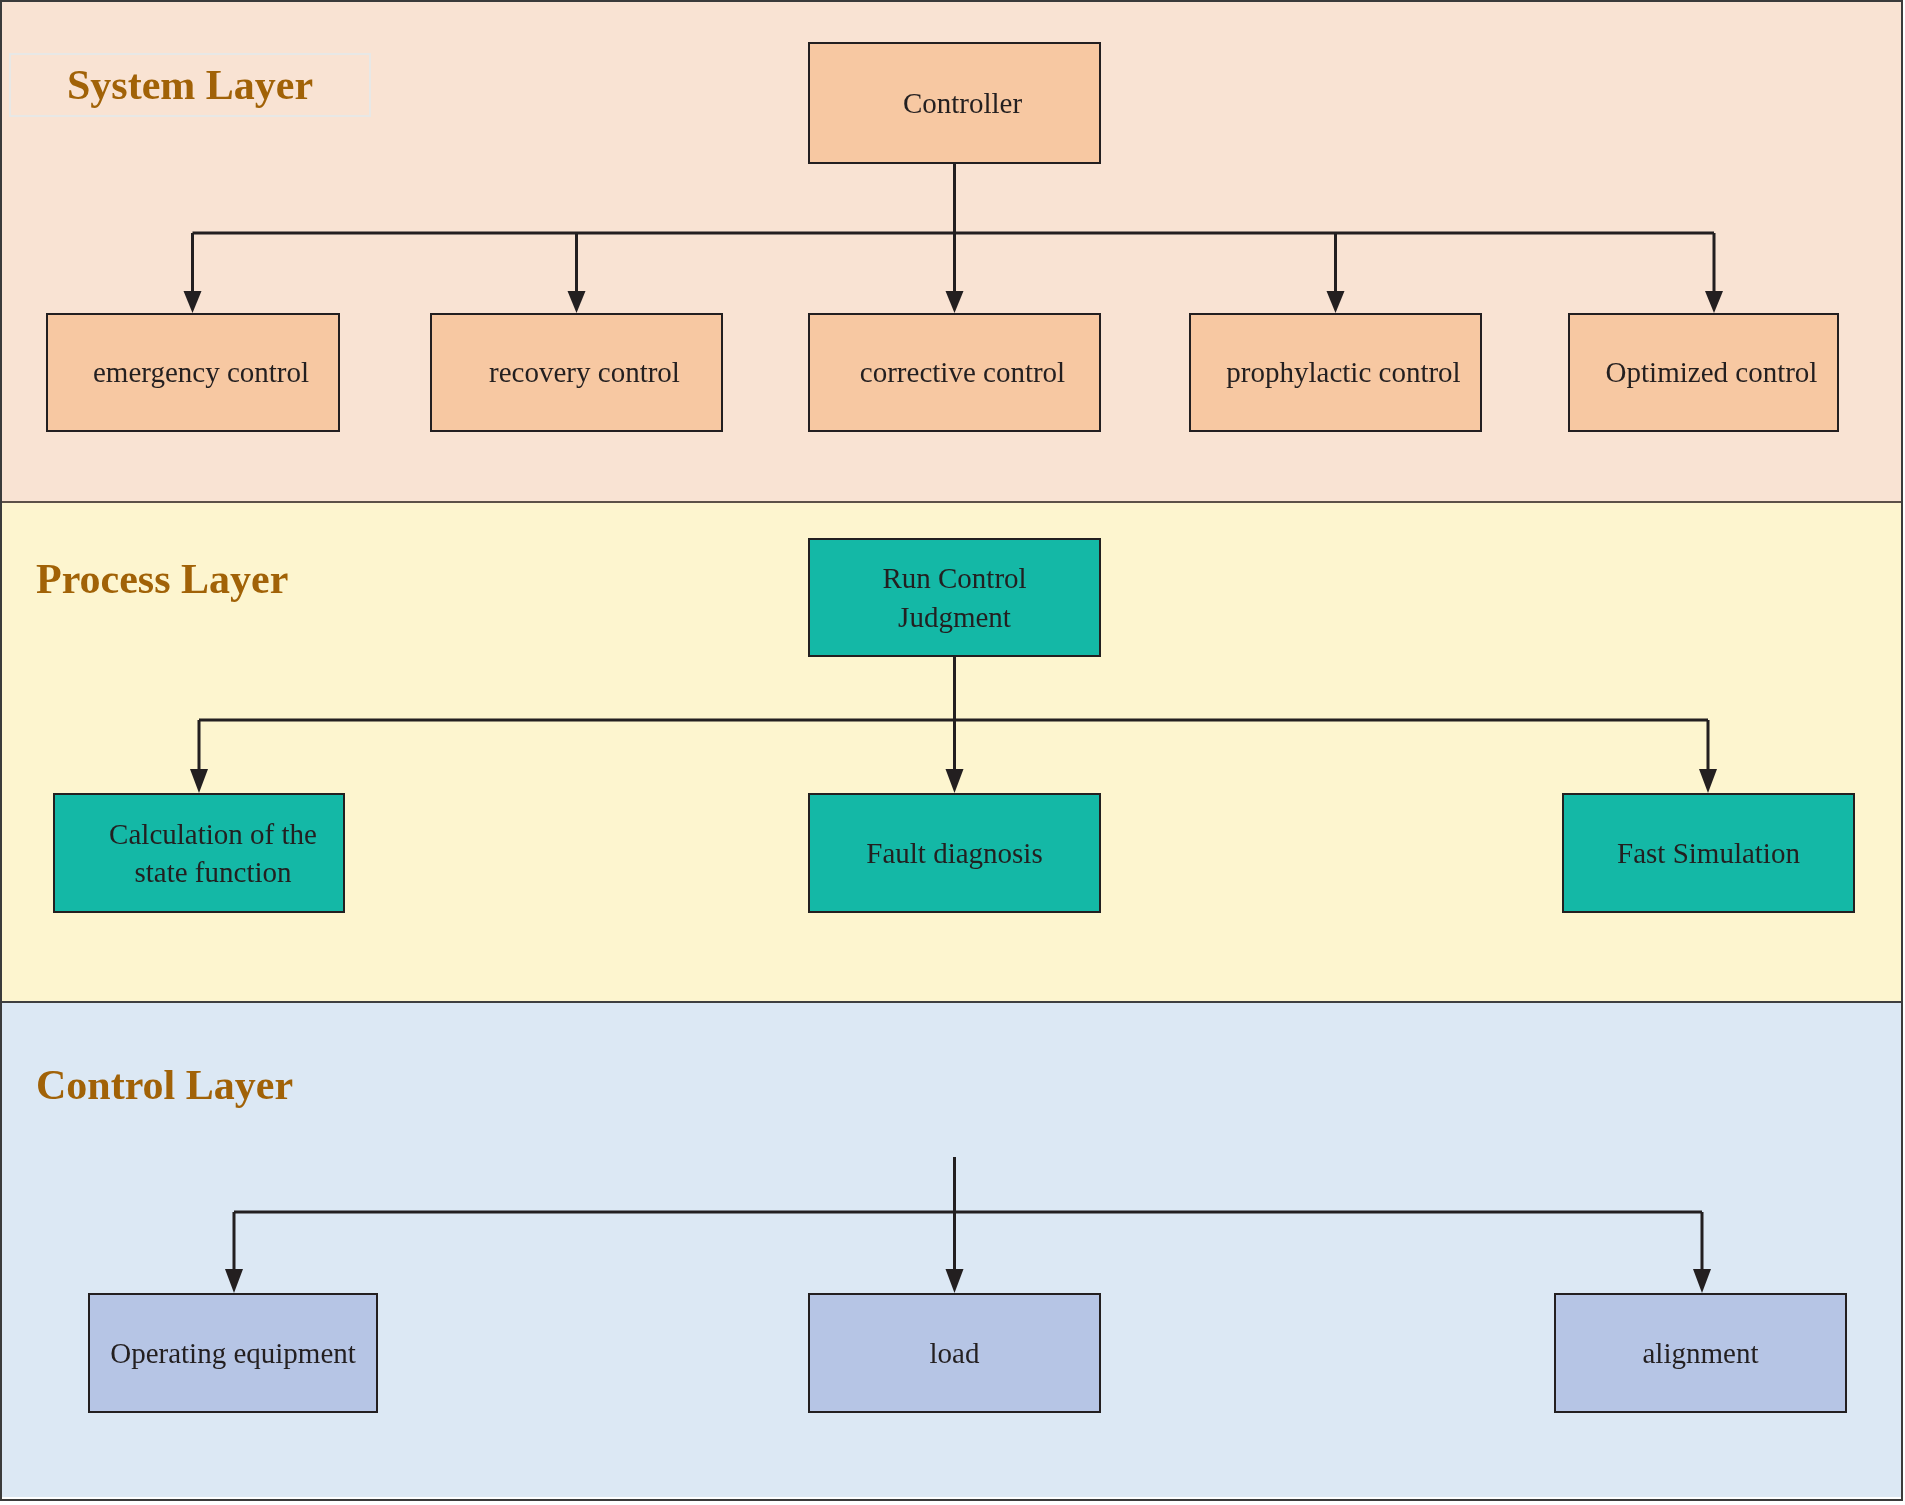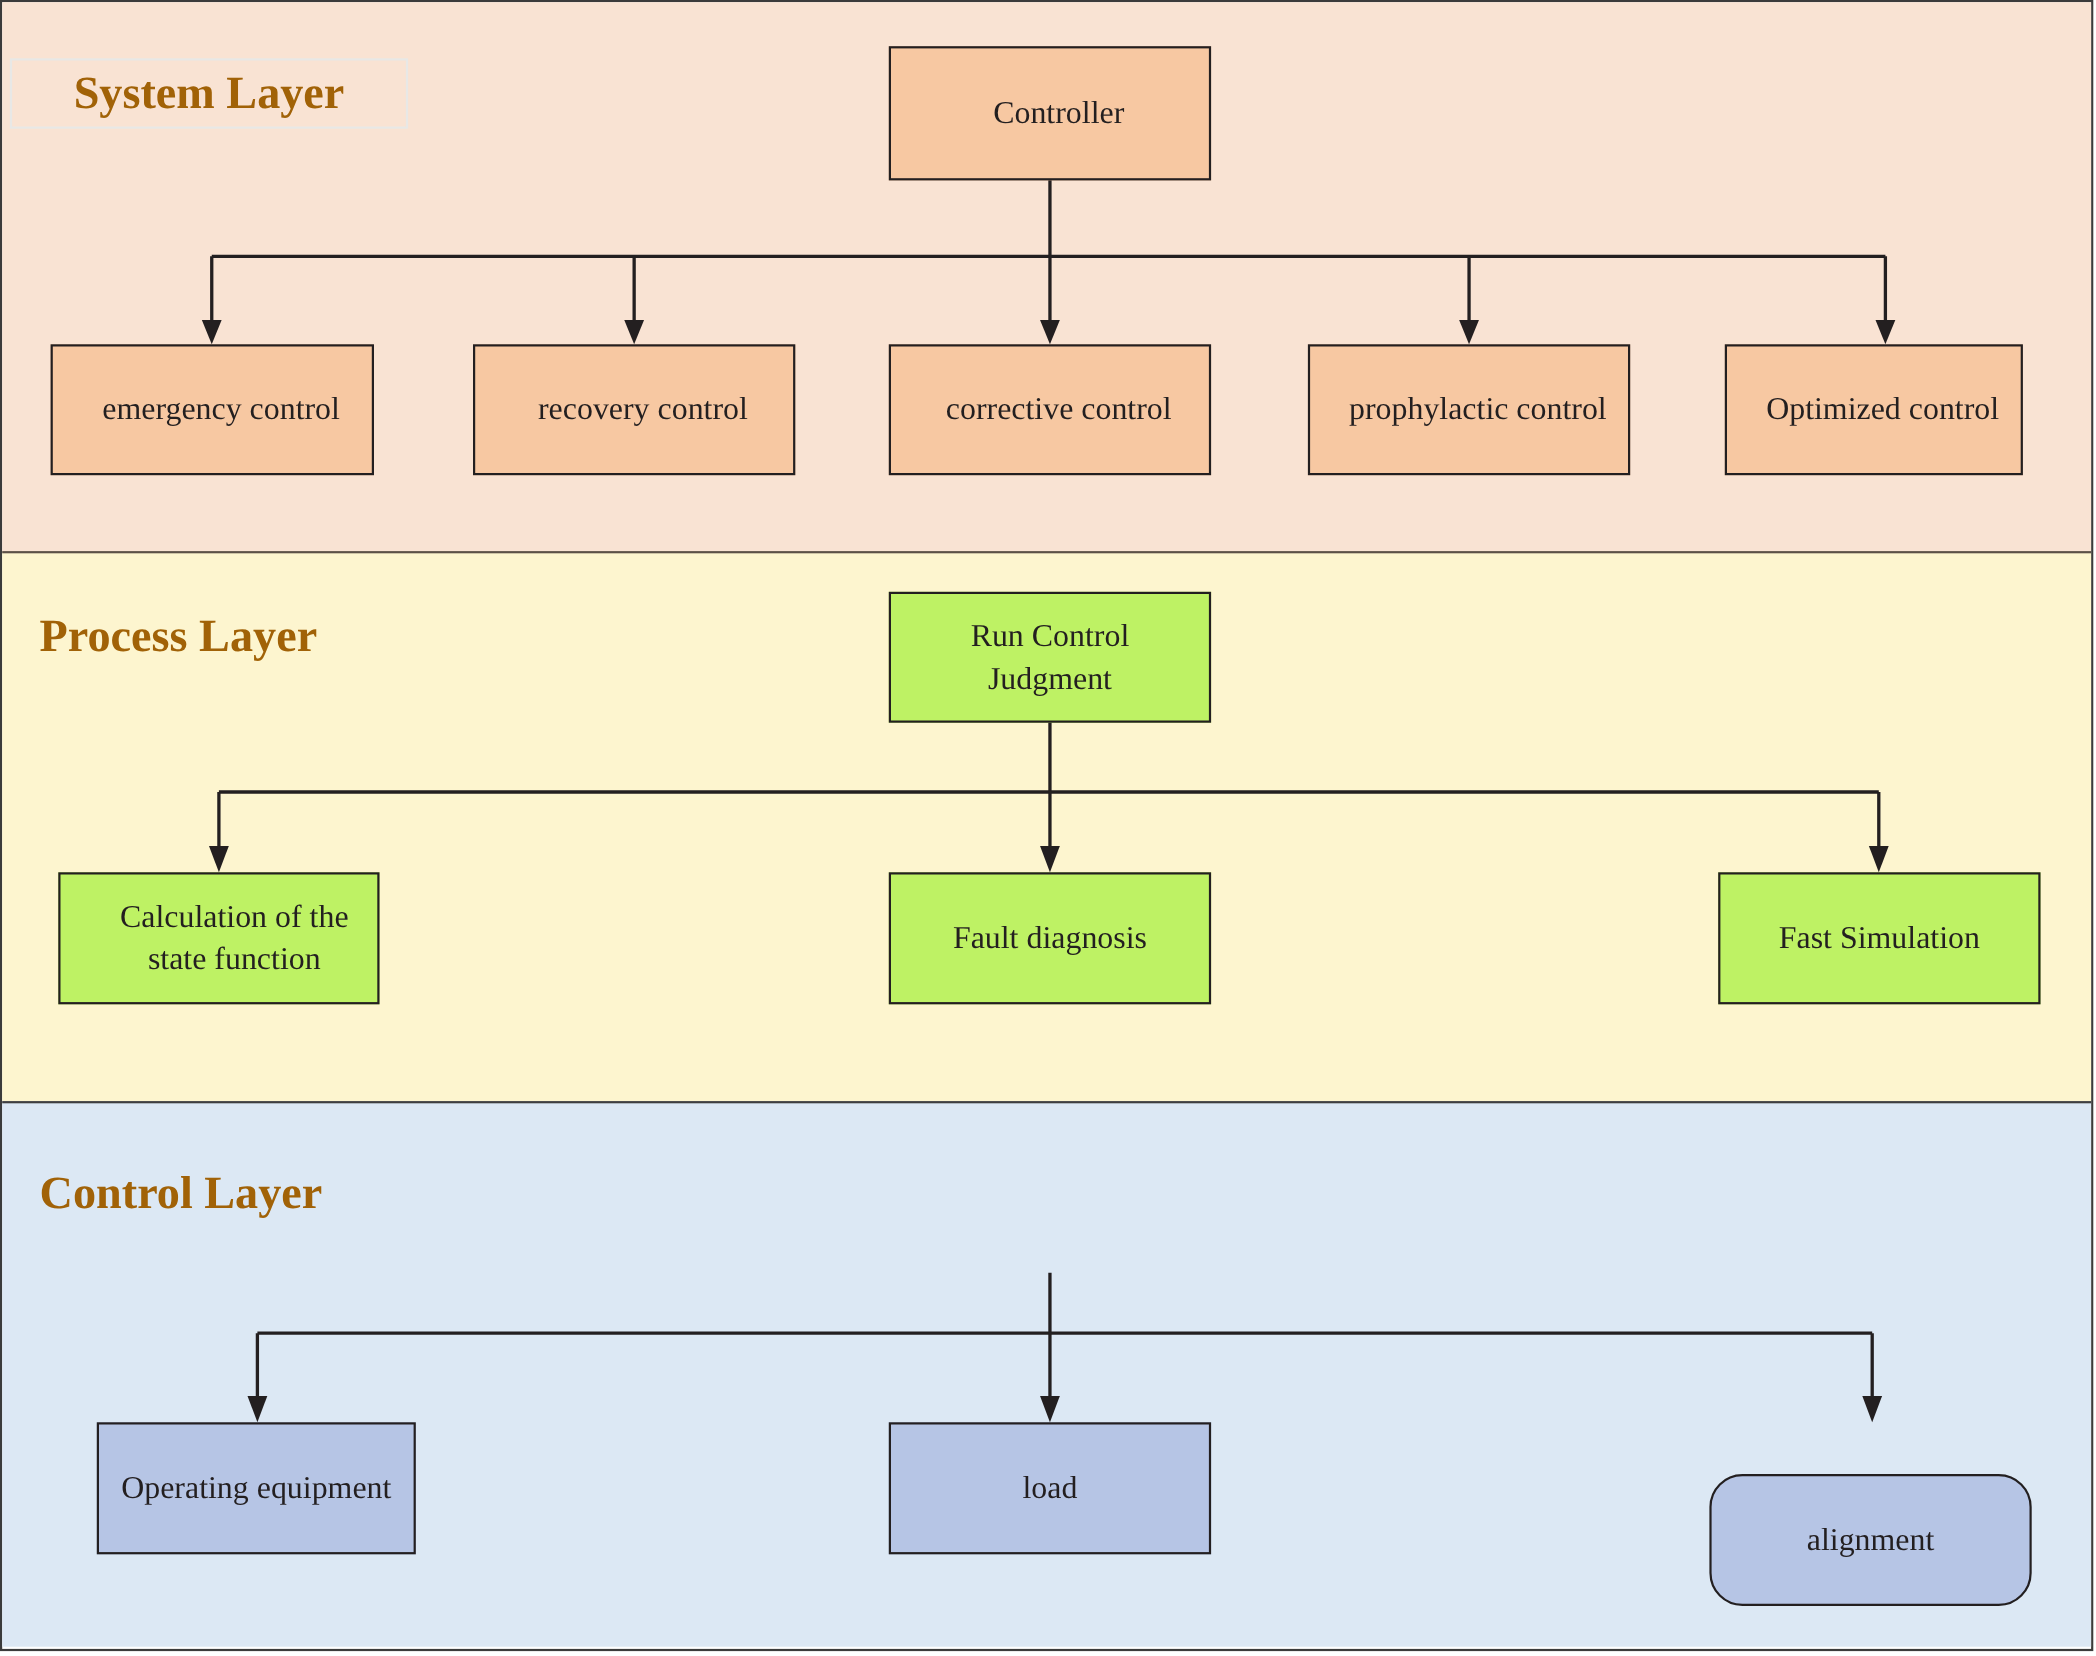--- a/index.html
+++ b/index.html
@@ -16,21 +16,21 @@
 
   .layer-title { position: absolute; font-weight: bold; font-size: 42px; line-height: 1.1;
                  color: #a16207; white-space: nowrap; margin-top: 44px; }
   .title-boxed { left: 7px; top: 7px; width: 358px; height: 60px;
                  border: 2px solid #e8e8e6; display: flex; align-items: center; justify-content: center; }
 
   .node { position: absolute; border: 2.5px solid #231f20; box-sizing: border-box;
           display: flex; flex-direction: column; align-items: center; justify-content: center;
           font-size: 29px; line-height: 1.32; text-align: center; z-index: 3; }
   .fill-system  { background: #f7c8a2; padding-left: 16px; }
-  .fill-process { background: #bef264; }
+  .fill-process { background: #14b8a6; }
   .fill-control { background: #b6c5e5; }
 
   #connectors { position: absolute; left: 0; top: 0; z-index: 2; }
 </style>
 </head>
 <body>
 
 <div id="diagram">
 
   <div class="band band-system"></div>
@@ -112,17 +112,17 @@
 
   <div class="layer-title" style="left:34px; top:1016px;">Control Layer</div>
 
 
   <div class="node fill-control" style="left:86px; top:1291px; width:290px; height:120px;">
     <span>Operating equipment</span>
   </div>
   <div class="node fill-control" style="left:806px; top:1291px; width:293px; height:120px;">
     <span>load</span>
   </div>
-  <div class="node fill-control" style="left:1552px; top:1338px; width:293px; height:120px;border-radius:30px;">
+  <div class="node fill-control" style="left:1552px; top:1291px; width:293px; height:120px;">
     <span>alignment</span>
   </div>
 
 </div>
 
 </body></html>

